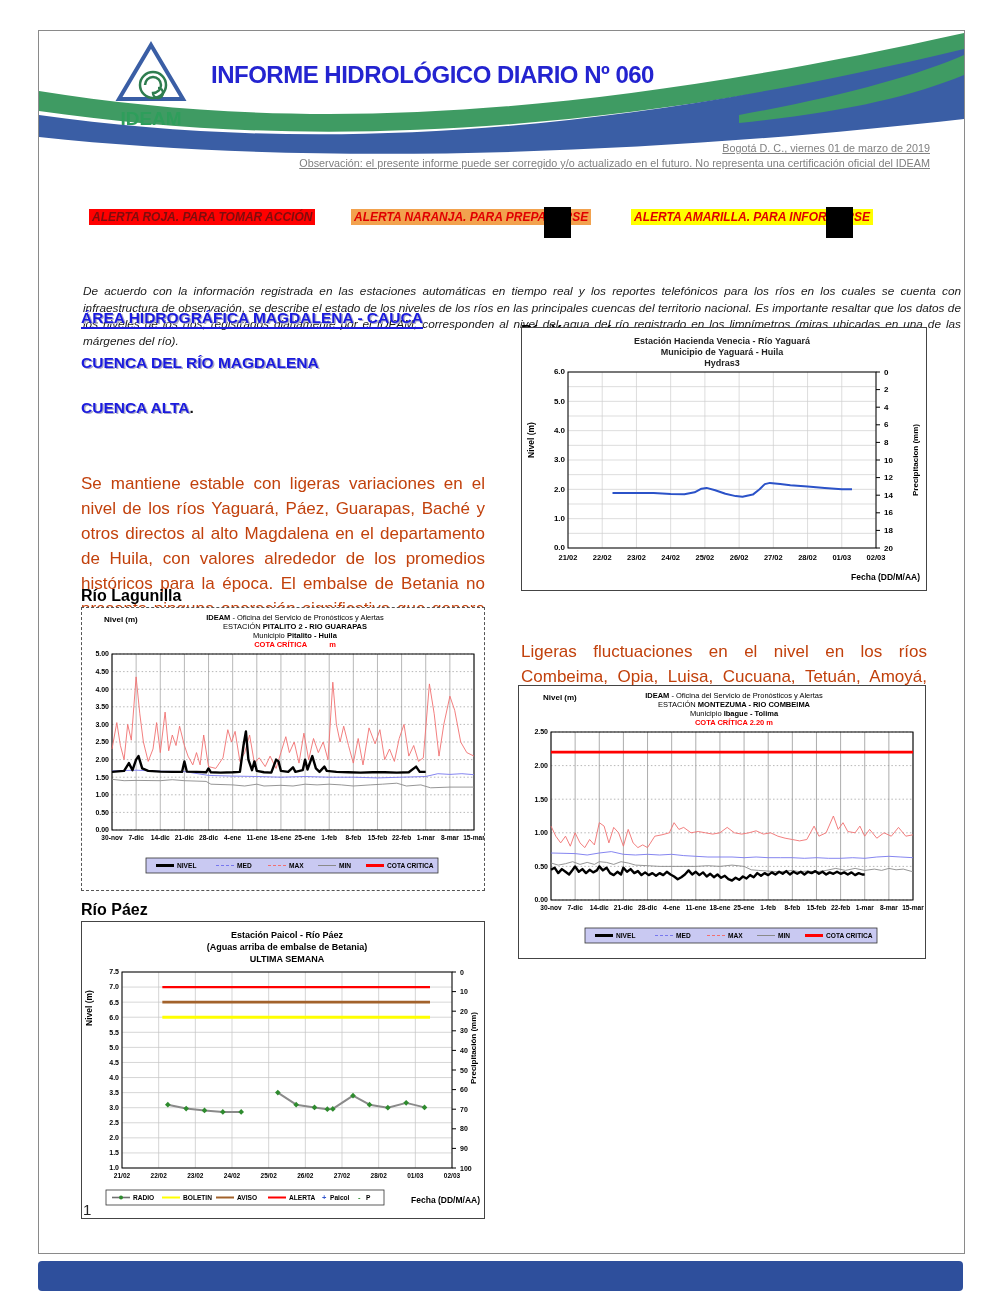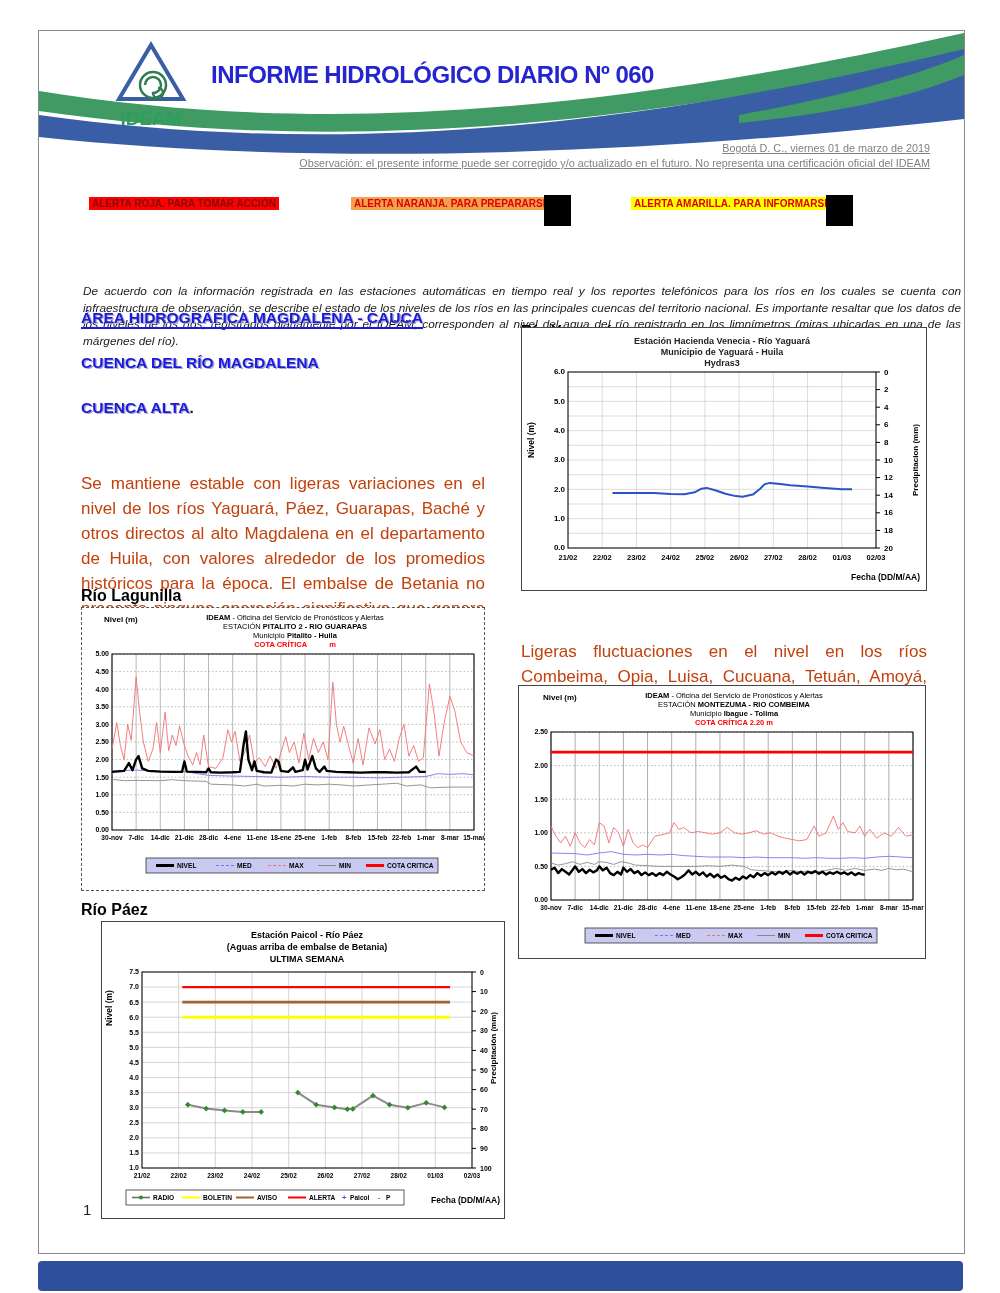--- a/index.html
+++ b/index.html
@@ -4,21 +4,21 @@
 <style>
   html,body{margin:0;padding:0;background:#fff;font-family:"Liberation Sans",sans-serif;}
   #canvas{position:relative;width:1000px;height:1293px;background:#fff;overflow:hidden;}
   .page{position:absolute;left:38px;top:30px;width:925px;height:1222px;border:1.5px solid #8a8a8a;background:#fff;}
   
   .swoosh{position:absolute;left:0;top:0;width:925px;height:150px;}
   .logo{position:absolute;left:72px;top:10px;width:80px;height:104px;}
   .doc-title{position:absolute;left:172px;top:30px;font-size:24px;font-weight:bold;color:#2424d0;letter-spacing:-0.5px;white-space:nowrap;}
   .meta{position:absolute;right:34px;top:110px;width:720px;text-align:right;color:#808080;font-size:10.8px;line-height:15px;text-decoration:underline;}
   
-  .alert-row{position:absolute;left:0;top:164px;width:925px;height:24px;font-size:10px;font-weight:bold;}
+  .alert-row{position:absolute;left:0;top:176px;width:925px;height:24px;font-size:12px;font-weight:bold;font-style:italic;}
   .al{position:absolute;top:2px;padding:1px 3px;white-space:nowrap;}
   .al.red{left:50px;background:#ff0000;color:#7e0d0d;}
   .al.orange{left:312px;background:#f2a24e;color:#e00000;}
   .al.yellow{left:592px;background:#ffff00;color:#e00000;}
   .blackbox{position:absolute;top:0;width:27px;height:31px;background:#000;}
   .bb1{left:505px;} .bb2{left:787px;}
   .intro{position:absolute;left:44px;top:208px;width:878px;font-size:11.8px;font-style:italic;line-height:16.5px;text-align:justify;color:#1a1a1a;margin-top:44px;}
   
   .h-blue{position:absolute;font-size:15.5px;font-weight:bold;color:#1a1ade;text-shadow:1.4px 1.4px 0 #a9a9c9;white-space:nowrap;}
   .h-blue .u{border-bottom:2px solid #1a1ade;padding-bottom:1px;}
@@ -154,21 +154,21 @@
           <line x1="186" y1="257.5" x2="204" y2="257.5" stroke="#f07070" stroke-width="1" stroke-dasharray="3,2"></line>
           <text x="207" y="260.1" font-size="6.6" font-weight="bold">MAX</text>
           <line x1="236" y1="257.5" x2="254" y2="257.5" stroke="#8a8a8a" stroke-width="1"></line>
           <text x="257" y="260.1" font-size="6.6" font-weight="bold">MIN</text>
           <line x1="284" y1="257.5" x2="302" y2="257.5" stroke="#ff0000" stroke-width="3"></line>
           <text x="305" y="260.1" font-size="6.6" font-weight="bold">COTA CRITICA</text>
         </svg>
     </div>
 
     <div class="ch-head" style="left:42px;top:870px;">Río Páez</div>
-    <div class="chart solid" style="left:42px;top:890px;width:402px;height:296px;margin-left:20px;">
+    <div class="chart solid" style="left:42px;top:890px;width:402px;height:296px;">
       <svg id="svg-paez" viewBox="0 0 402 296">
           <line x1="40" y1="50" x2="40" y2="246" stroke="#c4c4c4" stroke-width="0.7"></line>
           <line x1="76.66666666666666" y1="50" x2="76.66666666666666" y2="246" stroke="#c4c4c4" stroke-width="0.7"></line>
           <line x1="113.33333333333333" y1="50" x2="113.33333333333333" y2="246" stroke="#c4c4c4" stroke-width="0.7"></line>
           <line x1="150" y1="50" x2="150" y2="246" stroke="#c4c4c4" stroke-width="0.7"></line>
           <line x1="186.66666666666666" y1="50" x2="186.66666666666666" y2="246" stroke="#c4c4c4" stroke-width="0.7"></line>
           <line x1="223.33333333333334" y1="50" x2="223.33333333333334" y2="246" stroke="#c4c4c4" stroke-width="0.7"></line>
           <line x1="260" y1="50" x2="260" y2="246" stroke="#c4c4c4" stroke-width="0.7"></line>
           <line x1="296.6666666666667" y1="50" x2="296.6666666666667" y2="246" stroke="#c4c4c4" stroke-width="0.7"></line>
           <line x1="333.3333333333333" y1="50" x2="333.3333333333333" y2="246" stroke="#c4c4c4" stroke-width="0.7"></line>

